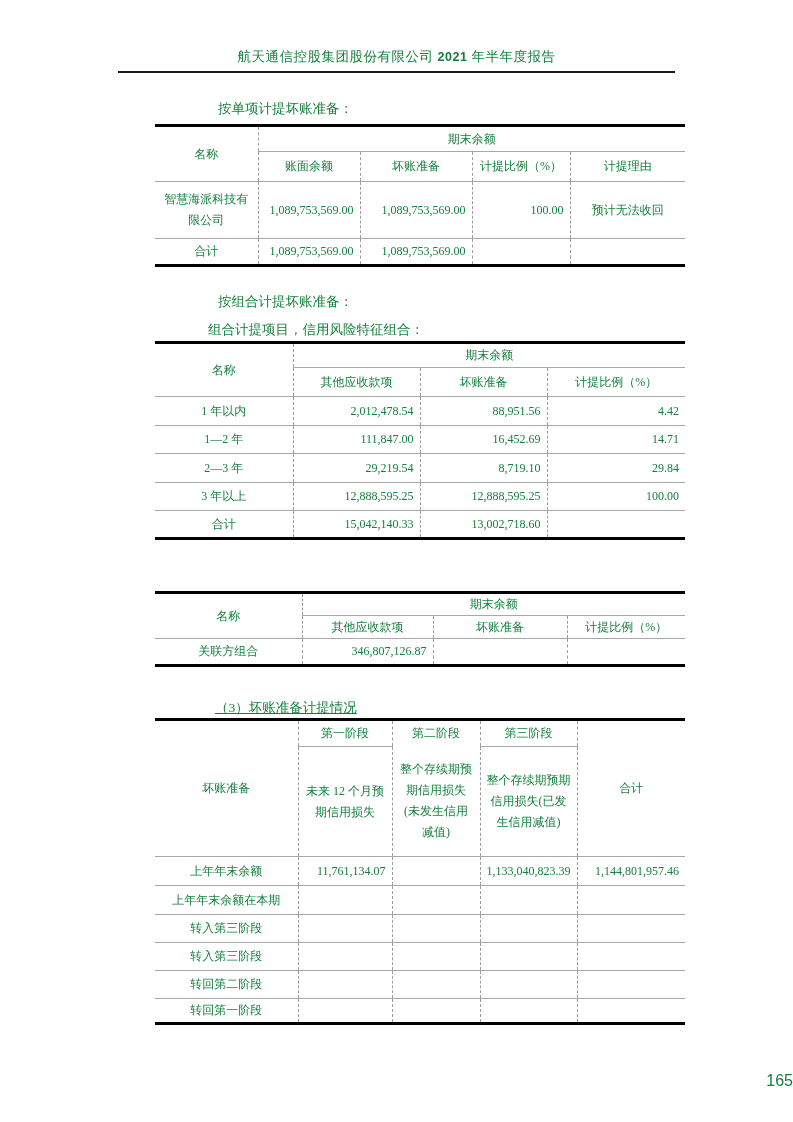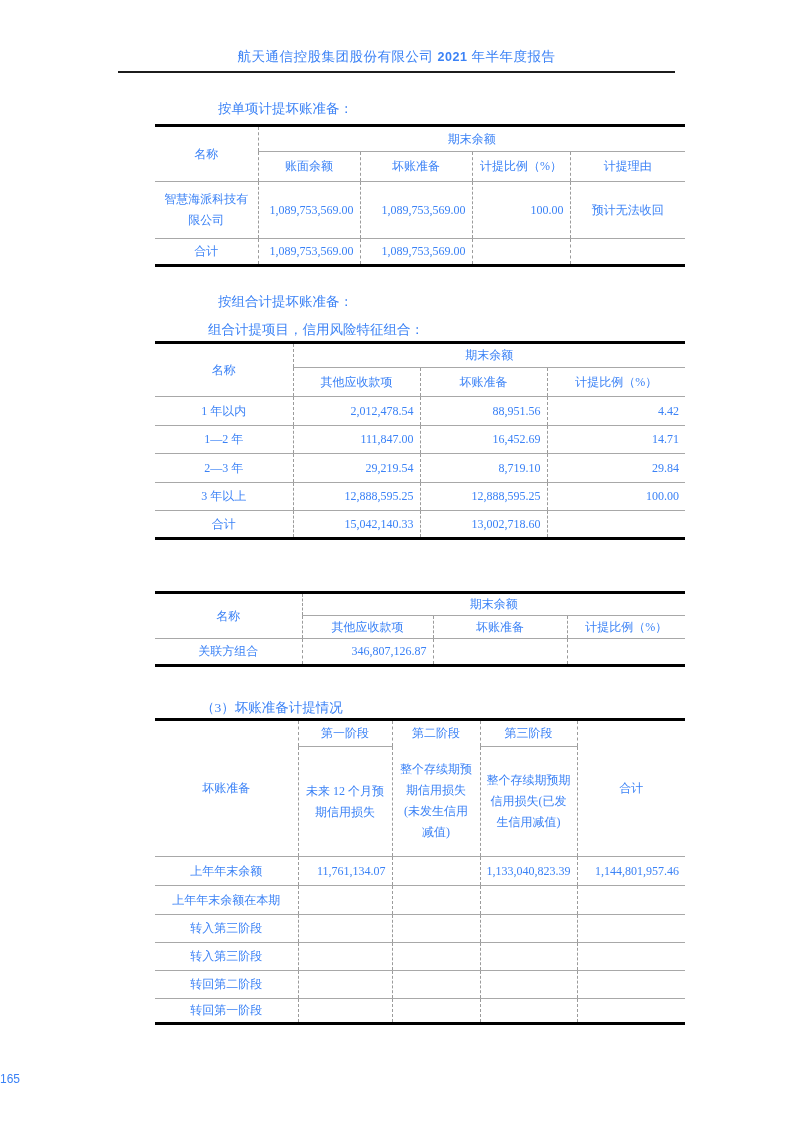--- a/index.html
+++ b/index.html
@@ -1,18 +1,18 @@
 <!DOCTYPE html>
 <html><head>
 <meta charset="utf-8">
 <style>
   html,body { margin:0; padding:0; background:#ffffff; }
   .page {
     position:relative; width:793px; height:1122px; background:#ffffff;
-    font-family:"Liberation Serif","DejaVu Serif",serif; color:#3b82f6;
+    font-family:"Liberation Serif","DejaVu Serif",serif; color:#15803d;
     overflow:hidden;
   }
   .doc-header {
     position:absolute; top:48px; left:0; width:100%;
     text-align:center; font-size:13.5px; letter-spacing:.5px; white-space:nowrap;
   }
   .doc-header .yr { font-weight:700; margin:0 4px; font-family:"Liberation Sans","DejaVu Sans",sans-serif; font-size:12.5px; }
   .header-rule { position:absolute; top:71px; left:118px; width:557px; height:2px; background:#1c1c1c; }
   .sec { position:absolute; font-size:13.5px; white-space:nowrap;margin-left:12px; }
   table.tbl {
@@ -27,21 +27,21 @@
     padding:0 6px; line-height:21px; vertical-align:middle; overflow:hidden;
   }
   table.tbl tr:first-child > td { border-top:none; }
   table.tbl td.c1  { border-left:none; }
   table.tbl td.nbt { border-top:none; }
   .ctr { text-align:center; }
   .lft { text-align:center;  padding-left:9px; }
   .rgt { text-align:right; padding-right:8px; }
   .page-num {
     position:absolute; top:1072px; left:0; width:100%;
-    text-align:left; font-size:12px;
+    text-align:right; font-size:16px;
     font-family:"Liberation Sans","DejaVu Sans",sans-serif;
   }
 </style>
 </head>
 <body>
 
 <div class="page">
 
   <div class="doc-header">
     <span>航天通信控股集团股份有限公司</span><span class="yr">2021</span><span>年半年度报告</span>
@@ -159,21 +159,21 @@
       </tr>
       <tr style="height:27px">
         <td class="c1 lft">关联方组合</td>
         <td class="rgt">346,807,126.87</td>
         <td class="rgt"></td>
         <td class="rgt"></td>
       </tr>
     </tbody>
   </table>
 
-  <div class="sec" style="top:699px; left:189px;">（3）坏账准备计提情况</div>
+  <div class="sec" style="top:699px; left:203px;text-decoration:underline;">（3）坏账准备计提情况</div>
 
   <table class="tbl" style="top:718px;">
     <colgroup>
         <col style="width:143px">
         <col style="width:94px">
         <col style="width:88px">
         <col style="width:97px">
         <col style="width:108px">
       </colgroup>
     <tbody>

